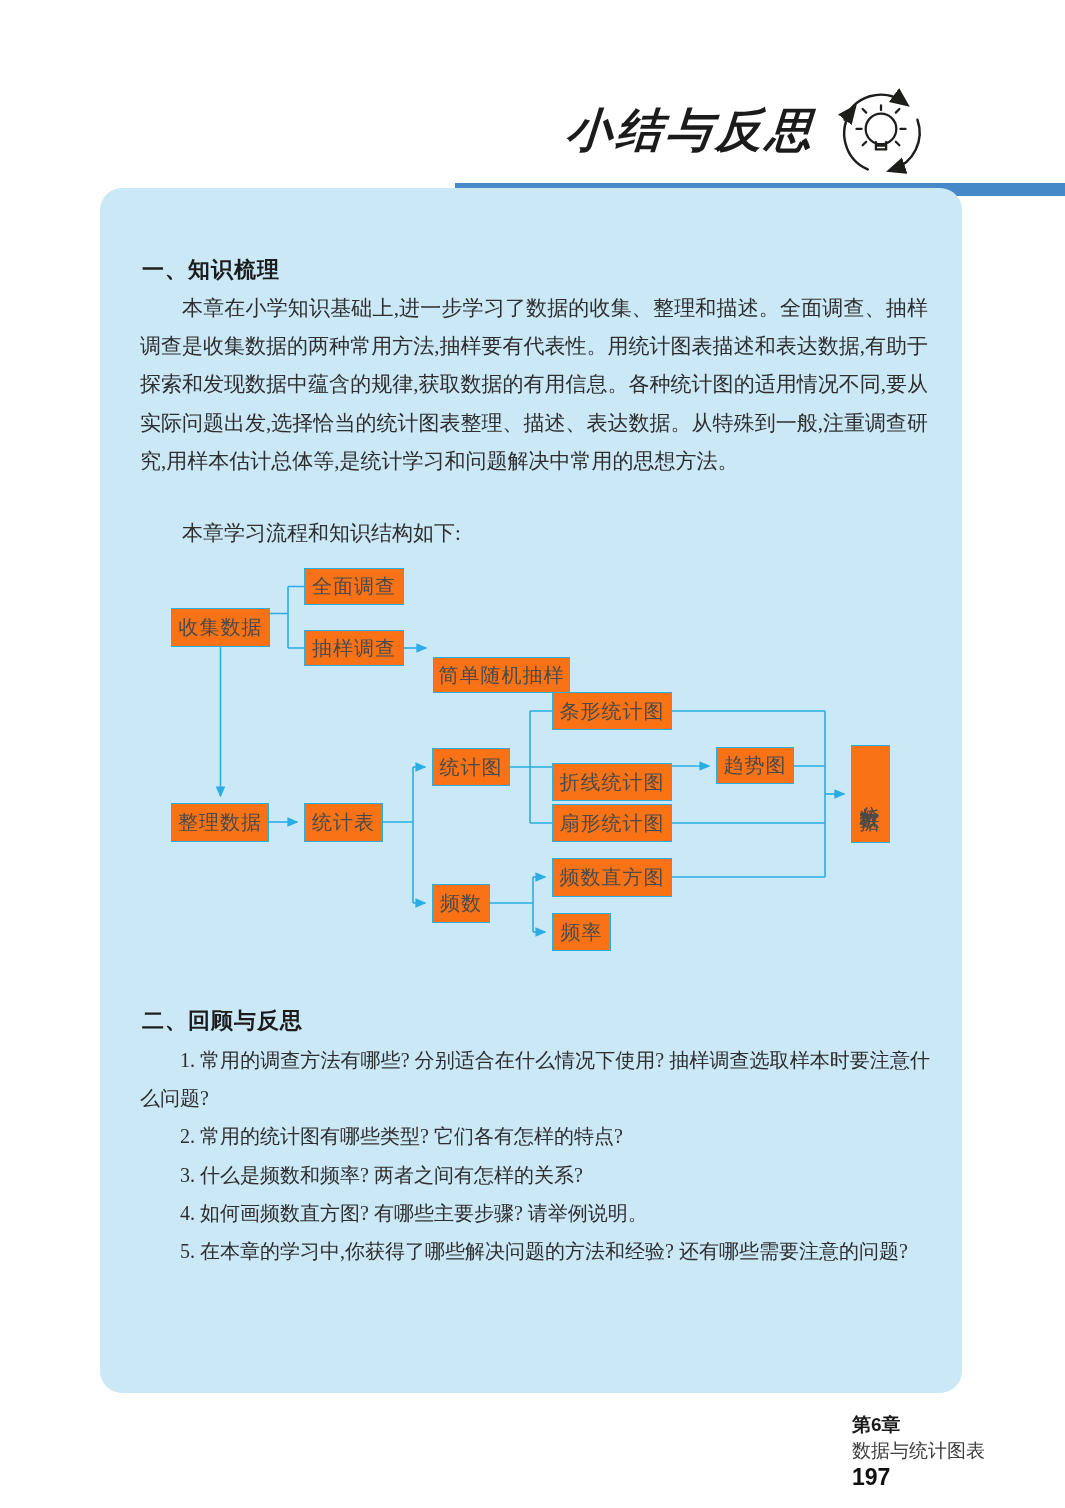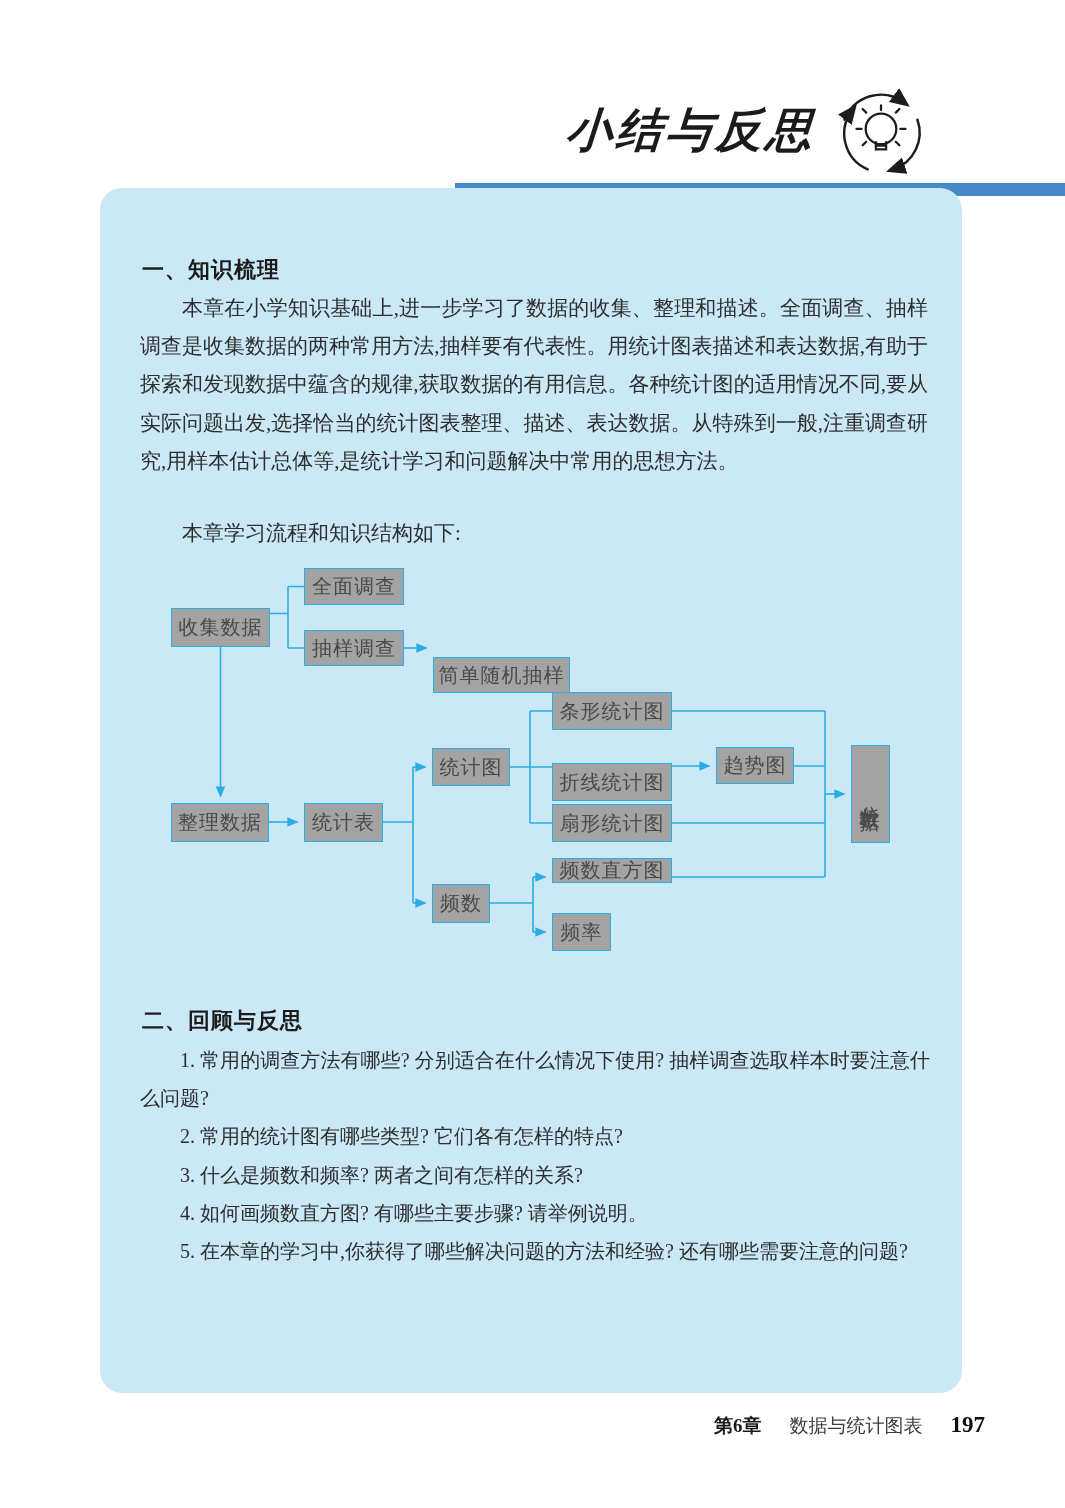--- a/index.html
+++ b/index.html
@@ -49,21 +49,21 @@
   #questions { position:absolute; left:140px; top:1041px; width:790px; }
   #questions p {
     font-size:20px; line-height:38.2px; color:#2e2e2e;
     text-align:justify; text-indent:2em;
   }
   
   .flowchart { position:absolute; left:160px; top:555px; width:760px; height:410px; }
   .connector-layer { position:absolute; left:0; top:0; width:760px; height:410px; }
   .fnode {
     position:absolute;
-    background:#a3a3a3;
+    background:#f97316;
     border:1.5px solid #29ade4;
     display:flex; align-items:center; justify-content:center;
     font-size:20px; color:#4a4a4a; letter-spacing:1px;
     white-space:nowrap;
   }
   .fnode.vertical {
     writing-mode:vertical-rl; text-orientation:upright;
     letter-spacing:2px;
   }
   
@@ -72,29 +72,30 @@
   #n-sampling { left:144px; top:75px;  width:100px; height:36px; }
   #n-srs      { left:273px; top:75px;  width:137px; height:36px;margin-top:27px; }
   #n-organize { left:11px;  top:248px; width:98px;  height:39px; }
   #n-table    { left:144px; top:248px; width:79px;  height:39px; }
   #n-chart    { left:272px; top:193px; width:78px;  height:38px; }
   #n-freq     { left:272px; top:329px; width:58px;  height:39px; }
   #n-bar      { left:392px; top:137px; width:120px; height:38px; }
   #n-line     { left:392px; top:208px; width:120px; height:38px; }
   #n-trend    { left:556px; top:192px; width:78px;  height:37px; }
   #n-pie      { left:392px; top:249px; width:120px; height:38px; }
-  #n-hist     { left:392px; top:303px; width:120px; height:25px;text-align:right; }
+  #n-hist     { left:392px; top:303px; width:120px; height:39px;text-align:right; }
   #n-rate     { left:392px; top:358px; width:59px;  height:38px; }
   #n-analyze  { left:691px; top:190px; width:39px;  height:98px; }
   
   .footer {
     position:absolute; right:80px; top:1412px;
     display:flex; align-items:baseline;
-    font-family:Liberation Serif, serif;
+    font-family:Liberation Sans, sans-serif;
     white-space:nowrap;
+    flex-direction:column;
   }
   .footer .chapter { font-size:19px; font-weight:bold; color:#1a1a1a; }
   .footer .chap-title { font-size:19px; color:#3d3d3d; margin-left:28px; }
   .footer .pagenum { font-size:23px; font-weight:bold; color:#111; margin-left:28px; }
 </style>
 </head>
 <body>
 
 <div class="page">
 

